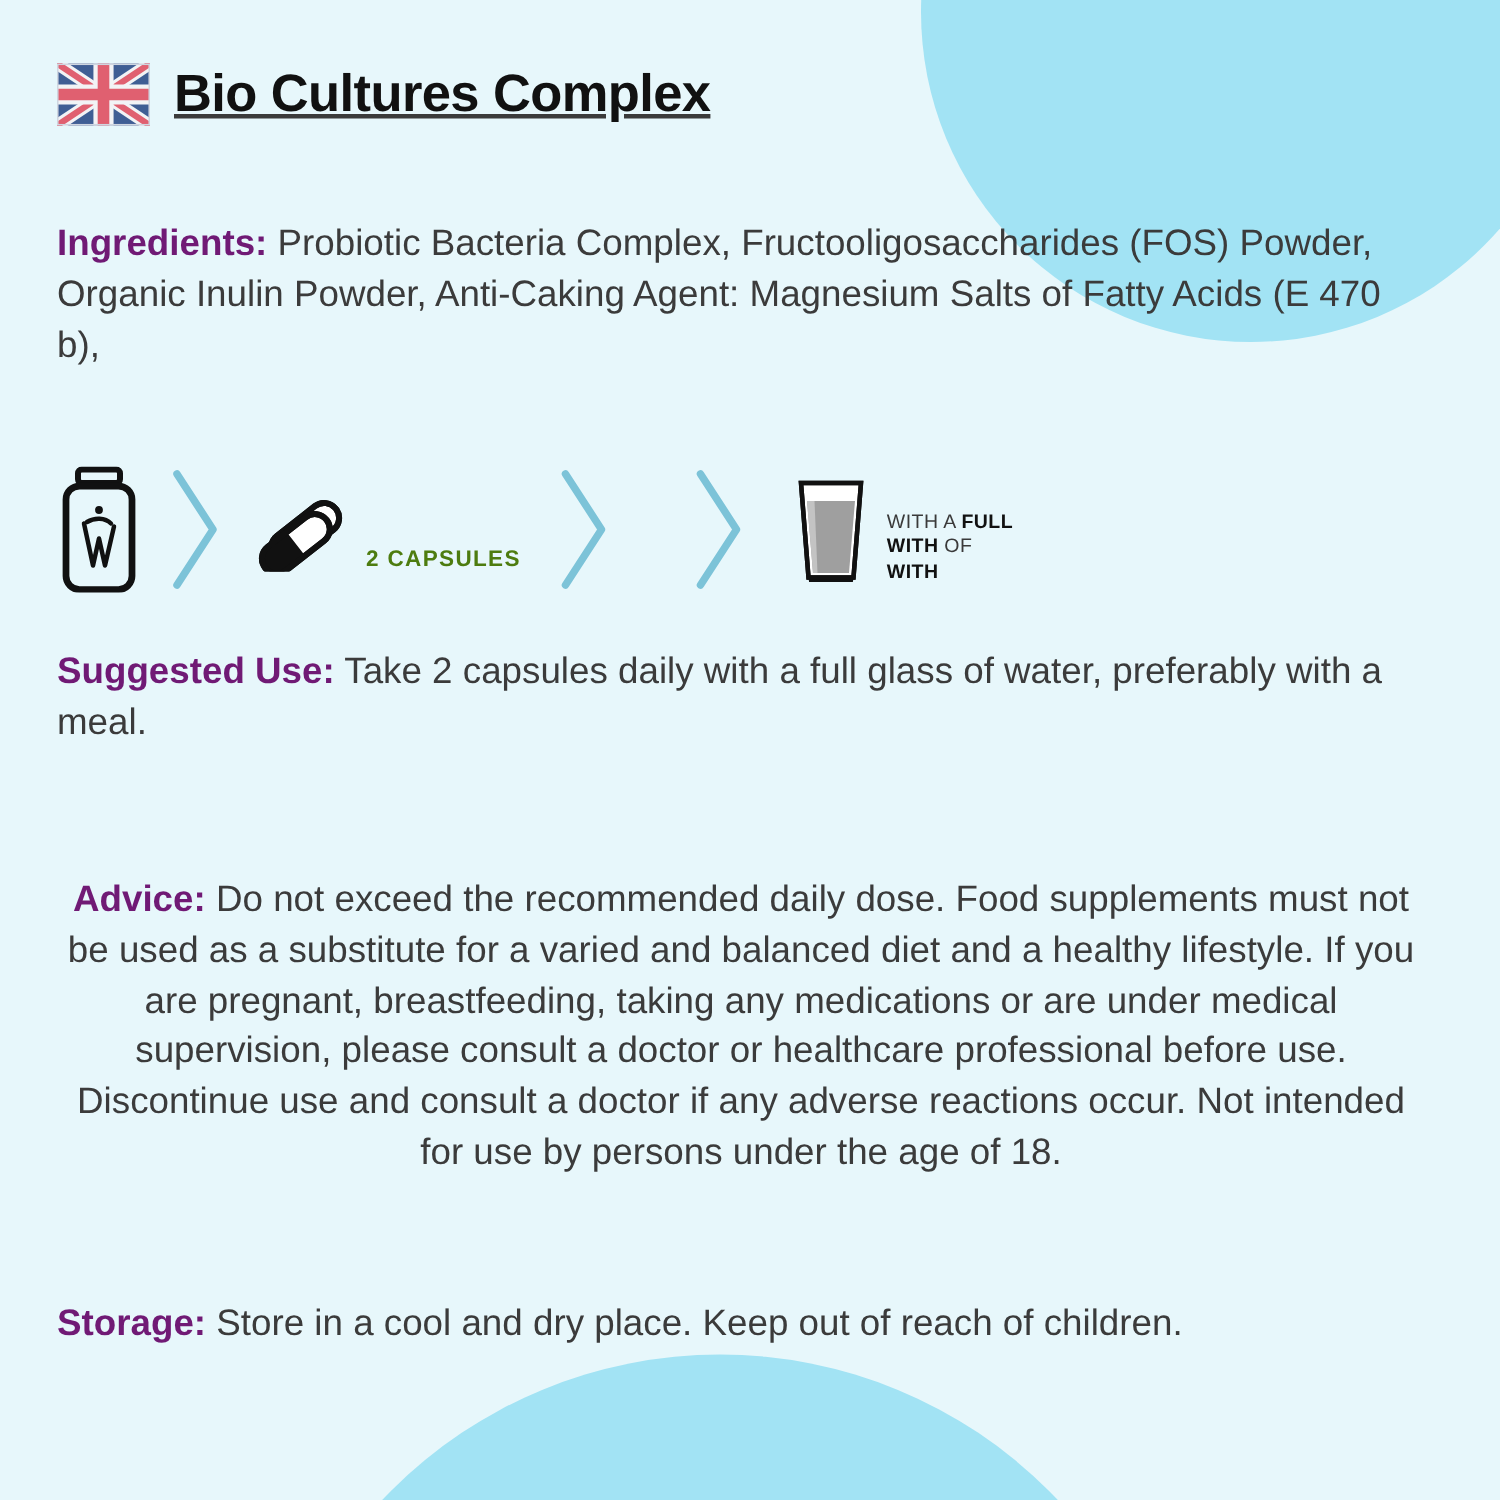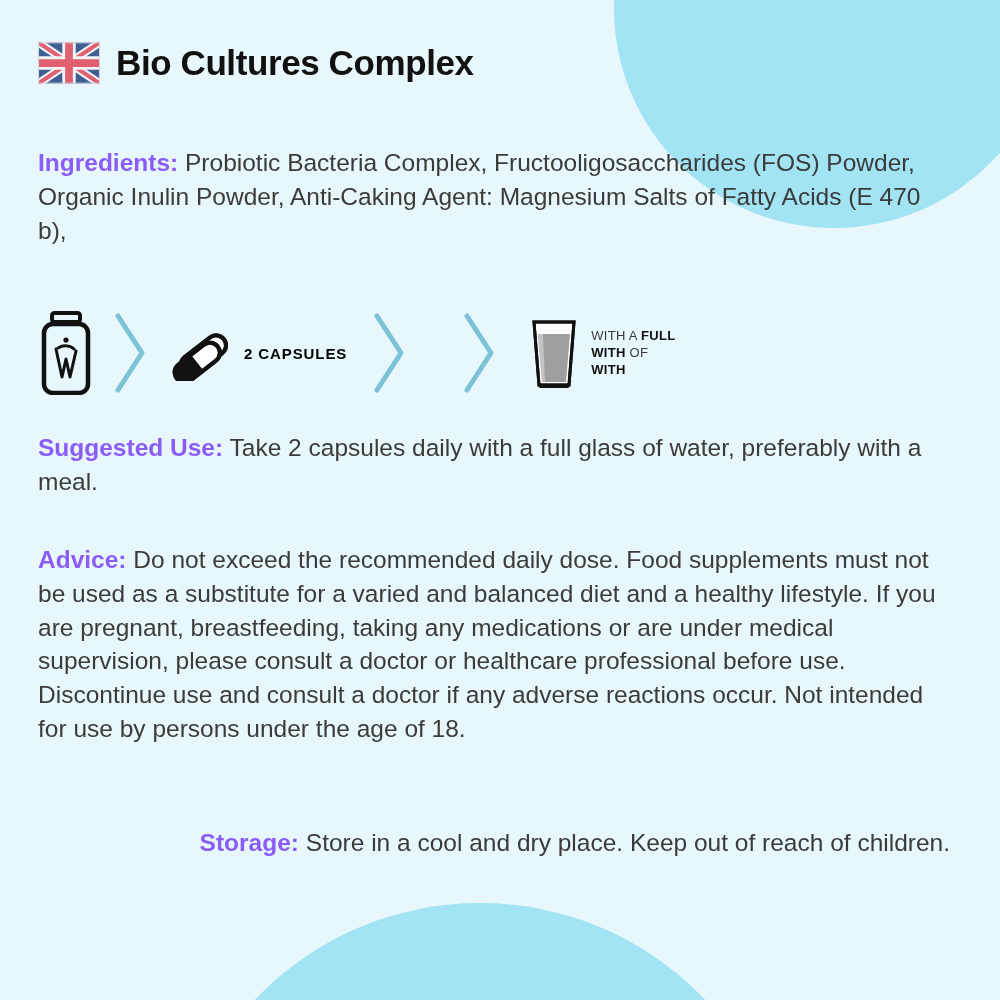--- a/index.html
+++ b/index.html
@@ -46,20 +46,21 @@
     height: 1000px;
     padding: 0 38px;
   }
 
   
   .header {
     display: flex;
     align-items: center;
     gap: 16px;
     padding-top: 42px;
+    text-decoration: underline;
   }
   .flag {
     width: 62px;
     height: 42px;
     flex: 0 0 auto;
     display: block;
   }
   .title {
     font-size: 35px;
     font-weight: 700;
@@ -71,52 +72,52 @@
   
   .para {
     font-size: 24.5px;
     line-height: 1.38;
     color: #3b3b3b;
     max-width: 912px;
     font-weight: 400;
   }
   .para b, .lead {
     font-weight: 700;
-    color: #8b5cf6;
+    color: #701a75;
   }
 
   .ingredients { margin-top: 62px; }
   .suggested-use { margin-top: 28px; }
-  .advice { margin-top: 44px; }
-  .storage { margin-top: 80px; text-align: right; }
+  .advice { margin-top: 84px; text-align: center; }
+  .storage { margin-top: 80px; }
 
   
   .icon-strip {
     display: flex;
     align-items: center;
     margin-top: 56px;
     height: 100px;
     gap: 0px;
   }
   .strip-cell {
     display: flex;
-    align-items: center;
+    align-items: flex-end;
     gap: 10px;
   }
   .chev {
     width: 44px;
     height: 86px;
     flex: 0 0 auto;
     display: block;
   }
   .strip-label {
     font-size: 15px;
     font-weight: 700;
     letter-spacing: 0.9px;
-    color: #000000;
+    color: #4d7c0f;
     white-space: nowrap;
   }
   .water-label {
     font-size: 13px;
     line-height: 1.28;
     letter-spacing: 0.3px;
     color: #3a3a3a;
     font-weight: 500;
     white-space: nowrap;
   }

